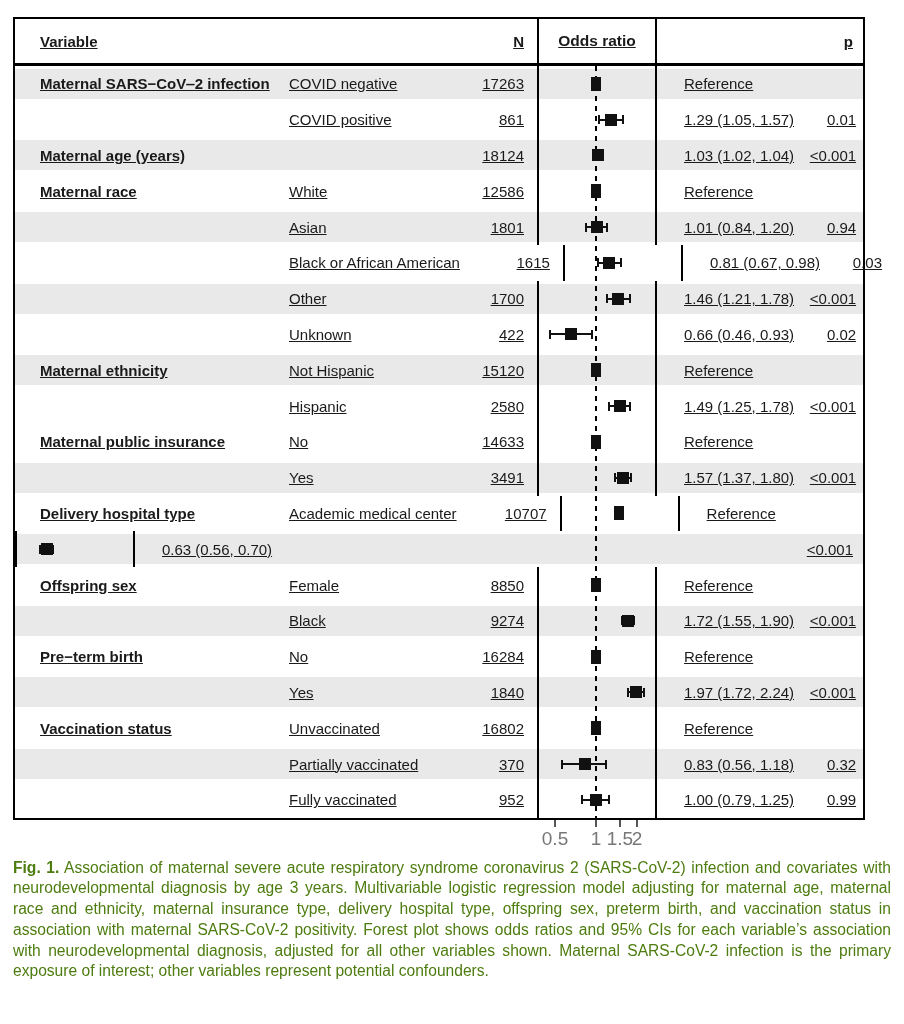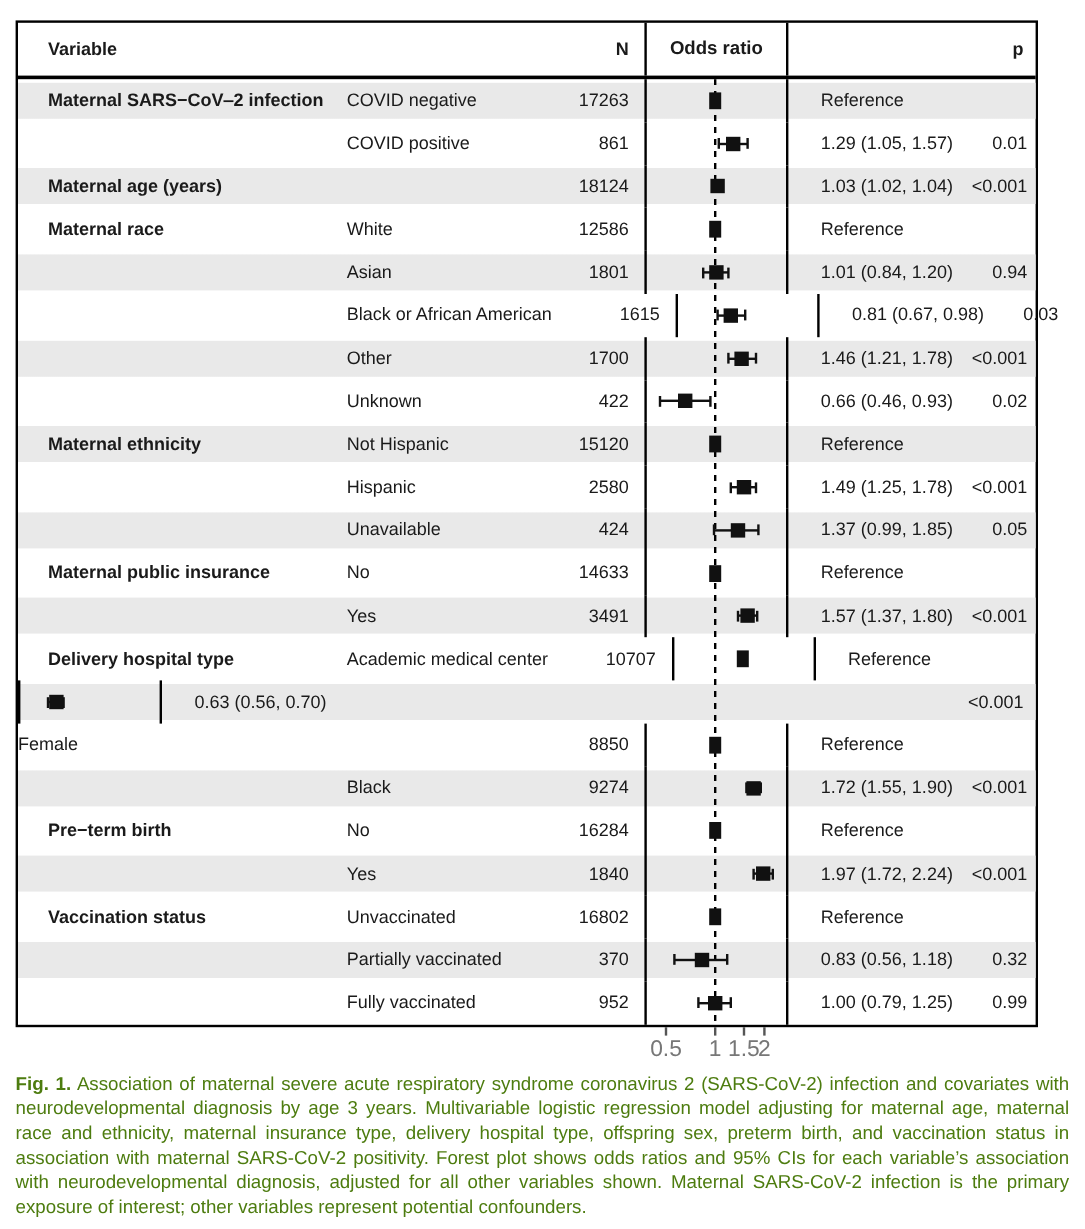--- a/index.html
+++ b/index.html
@@ -7,20 +7,21 @@
     width:904px;height:1024px;position:relative;
     font-family:"Liberation Sans", sans-serif;
     color:#1a1a1a;
     -webkit-font-smoothing:antialiased;
   }
   .fig-table{
     position:relative;
     margin:17px 37px 0 13px;
     width:848px;
     border:2px solid #000;
+    text-decoration:underline;
   }
   .row{
     display:flex;
     align-items:center;
     height:35.8px;
     position:relative;
   }
   .row.stripe{
     background-image:linear-gradient(#e9e9e9,#e9e9e9);
     background-size:100% 30px;
@@ -281,37 +282,20 @@
           <div class="whisker" style="left: 70.1991px; width: 20.9079px;"></div>
           <div class="cap" style="left: 69.1991px;"></div>
           <div class="cap" style="left: 90.107px;"></div>
           <div class="sq" style="left: 74.5878px; margin-top: -6px;"></div>
         </div>
         <div class="c-est">
           <div class="est">1.49 (1.25, 1.78)</div>
           <div class="pcell">&lt;0.001</div>
         </div>
       </div>
-      <div class="row stripe">
-        <div class="c-var">
-          <div class="group"></div>
-          <div class="level">Unavailable</div>
-          <div class="ncell">424</div>
-        </div>
-        <div class="c-plot">
-          <div class="whisker" style="left: 56.4055px; width: 36.983px;"></div>
-          <div class="cap" style="left: 55.4055px;"></div>
-          <div class="cap" style="left: 92.3885px;"></div>
-          <div class="sq" style="left: 69.6212px; margin-top: -6px;"></div>
-        </div>
-        <div class="c-est">
-          <div class="est">1.37 (0.99, 1.85)</div>
-          <div class="pcell">0.05</div>
-        </div>
-      </div>
       <div class="row">
         <div class="c-var">
           <div class="group">Maternal public insurance</div>
           <div class="level">No</div>
           <div class="ncell">14633</div>
         </div>
         <div class="c-plot">
           <div class="refsq" style="left: 52px; margin-top: -7px;"></div>
         </div>
         <div class="c-est">
@@ -357,20 +341,21 @@
           <div class="cap" style="left: 34.9025px;"></div>
           <div class="sq" style="left: 23.6704px; margin-top: -6px;"></div>
         </div>
         <div class="c-est">
           <div class="est">0.63 (0.56, 0.70)</div>
           <div class="pcell">&lt;0.001</div>
         </div>
       </div>
       <div class="row">
         <div class="c-var">
+          <div class="group">Offspring sex</div>
           <div class="level">Female</div>
           <div class="ncell">8850</div>
         </div>
         <div class="c-plot">
           <div class="refsq" style="left: 52px; margin-top: -7px;"></div>
         </div>
         <div class="c-est">
           <div class="est">Reference</div>
           <div class="pcell"></div>
         </div>

